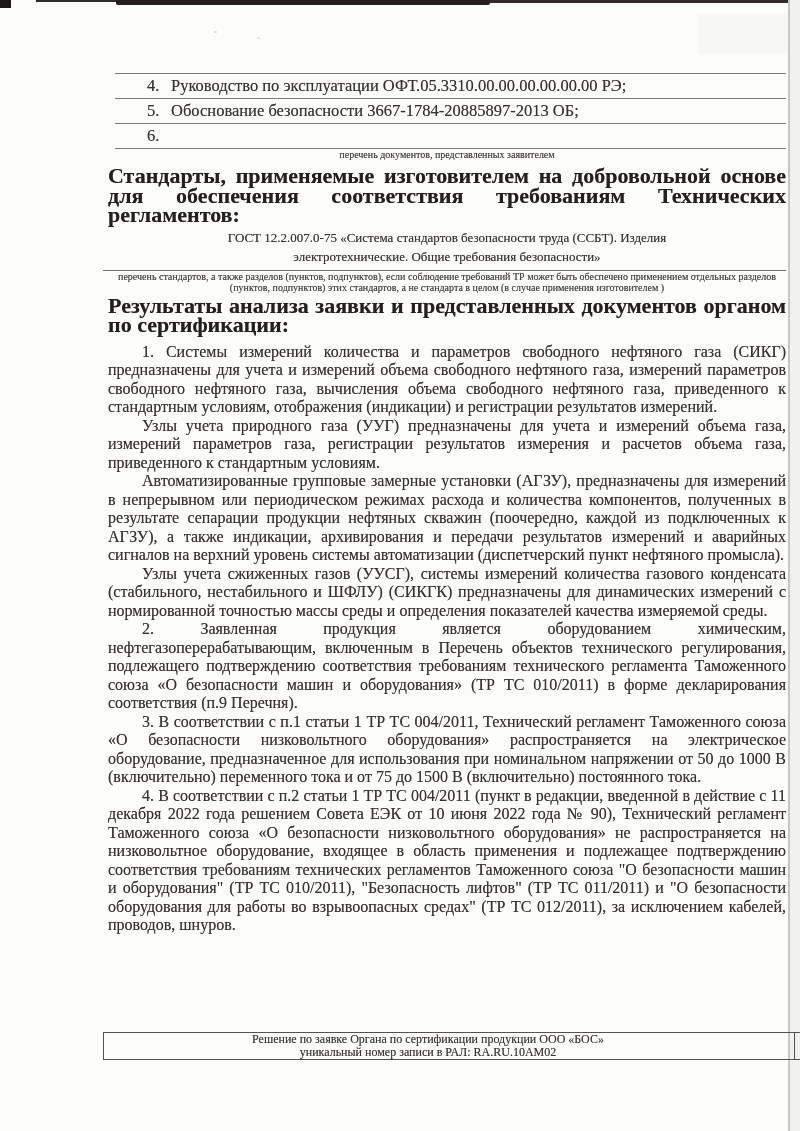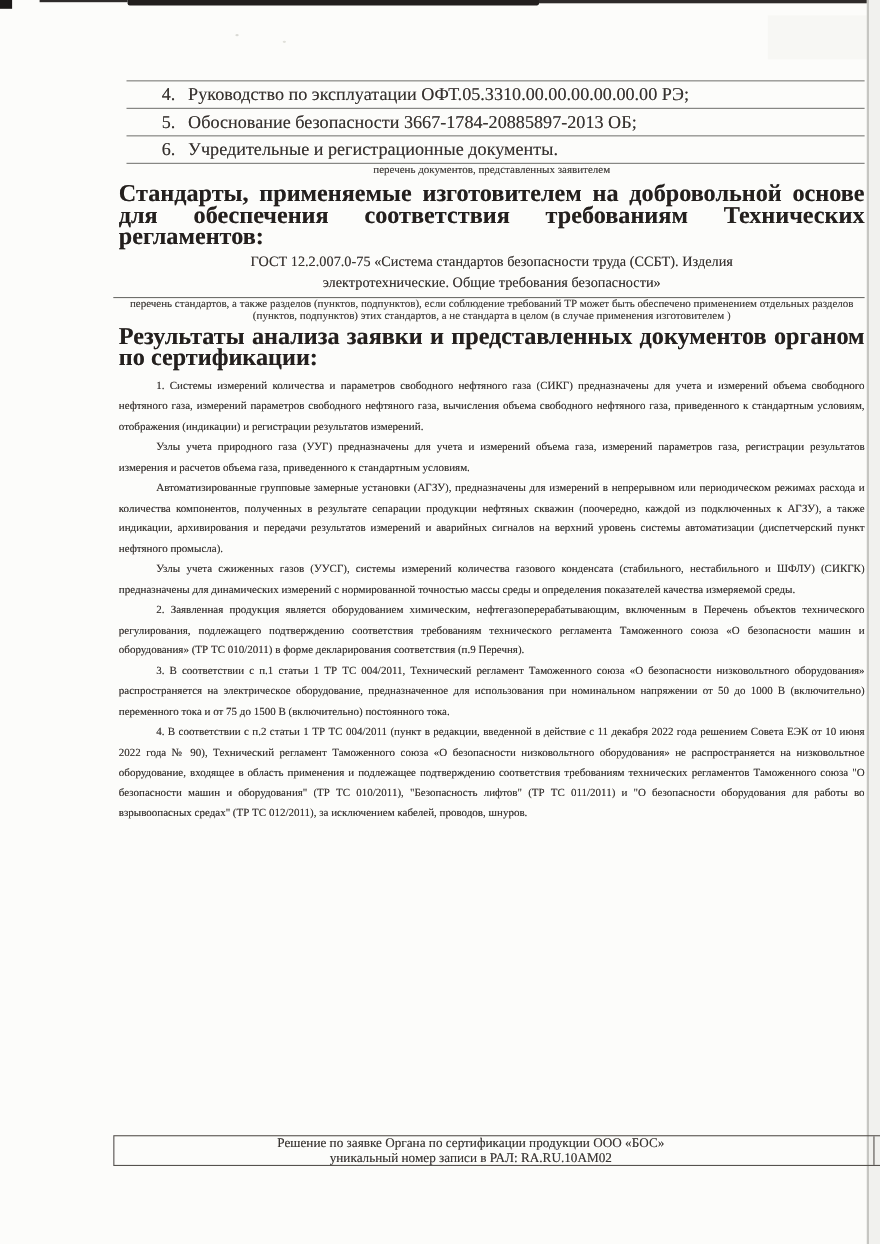--- a/index.html
+++ b/index.html
@@ -54,21 +54,21 @@
     text-align: center; font-size: 13px; line-height: 19px;
     color: #37322f; margin-top: 3px; padding-bottom: 4px;
   }
   .gost-rule {
     border-bottom: 1.5px solid #6f6f6b;
     margin-left: -5px; width: 683px;
   }
   .standards-caption { margin-top: 0; }
   .results-heading { margin-top: 3px; }
   .body-par {
-    font-size: 10px; line-height: 18.5px;
+    font-size: 16px; line-height: 18.5px;
     text-align: justify; text-indent: 34px;
     color: #37322f; margin: 0;
   }
   .body-par.first { margin-top: 8px; }
 
   
   .footer-box {
     position: absolute; left: 103px; top: 1032px;
     width: 783px; height: 28px; box-sizing: border-box;
     border: 1px solid #56524e; display: flex;
@@ -107,21 +107,20 @@
       <div class="doc-row">
         <span class="doc-num">4.</span>
         <span>Руководство по эксплуатации ОФТ.05.3310.00.00.00.00.00.00 РЭ;</span>
       </div>
       <div class="doc-row">
         <span class="doc-num">5.</span>
         <span>Обоснование безопасности 3667-1784-20885897-2013 ОБ;</span>
       </div>
       <div class="doc-row">
         <span class="doc-num">6.</span>
-        <span>Учредительные и регистрационные документы.</span>
       </div>
     </div>
     <div class="caption-small">перечень документов, представленных заявителем</div>
 
     <div class="section-heading">Стандарты, применяемые изготовителем на добровольной основе для обеспечения соответствия требованиям Технических регламентов:</div>
     <div class="gost-block">
       <div>ГОСТ 12.2.007.0-75 «Система стандартов безопасности труда (ССБТ). Изделия</div>
       <div>электротехнические. Общие требования безопасности»</div>
     </div>
     <div class="gost-rule"></div>

